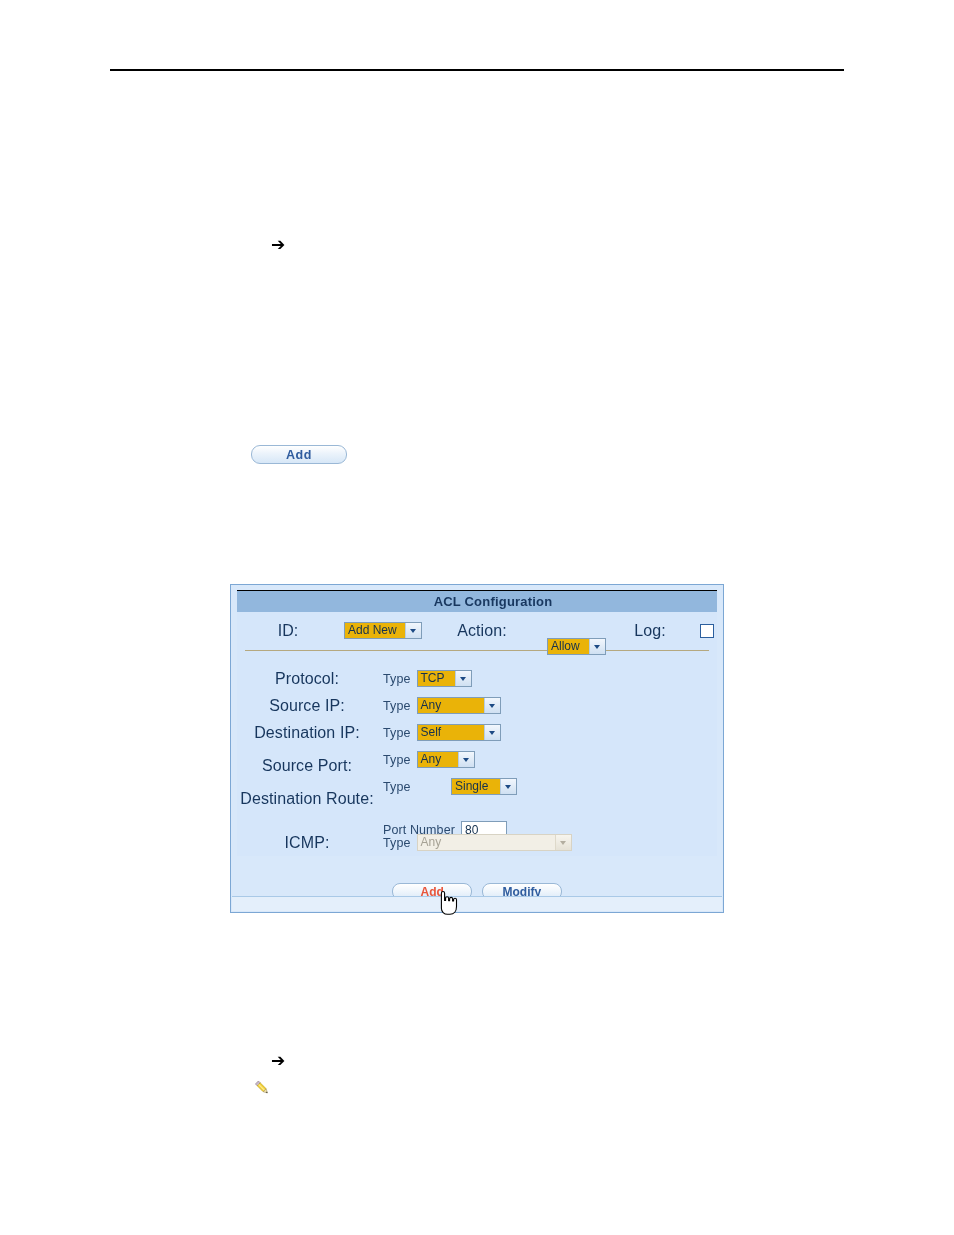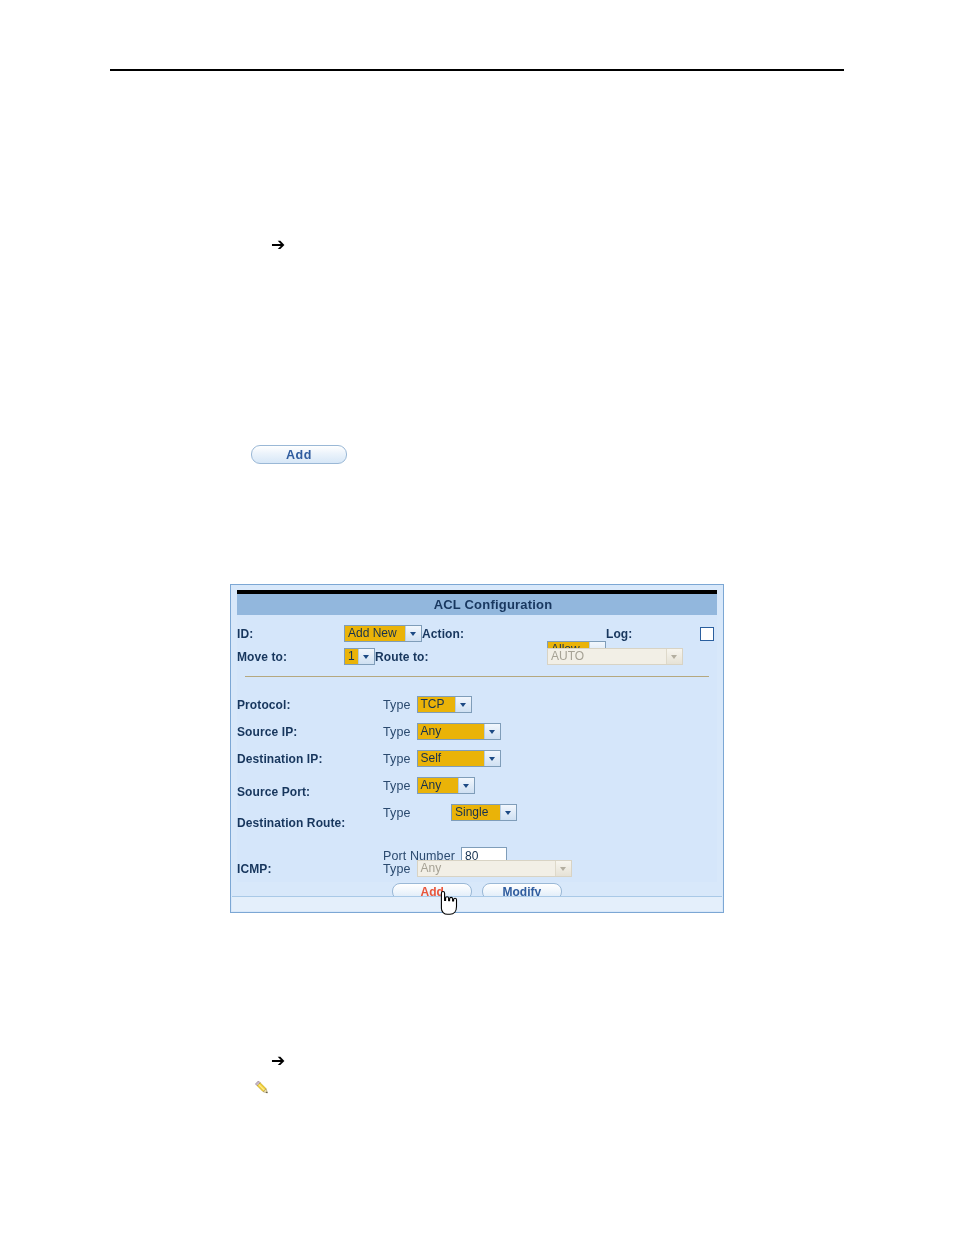--- a/index.html
+++ b/index.html
@@ -78,21 +78,21 @@
     width: 494px;
     height: 329px;
     border: 1px solid #7ca7d4;
     background: #d8e8fa;
     box-sizing: border-box;
   }
   .panel-titlebar {
     height: 21px;
     margin: 5px 6px 0 6px;
     background: #92b7dd;
-    border-top: 4px solid #000000;
+    border-top: 1px solid #000000;
     color: #18375f;
     font-size: 13px;
     font-weight: bold;
     text-align: center;
     line-height: 21px;
     letter-spacing: 0.2px;
     padding-left: 32px;
   }
   .panel-body {
     margin: 0 6px;
@@ -110,24 +110,24 @@
   }
 
   
   .row {
     display: flex;
     align-items: center;
     height: 22px;
     position: relative;
   }
   .lbl {
-    font-size: 12px;
-    font-weight: bold;
+    font-size: 16px;
+    font-weight: normal;
     color: #17365d;
-    text-align: left;
+    text-align: center;
     letter-spacing: 0.1px;
   }
   .sublbl {
     font-size: 12.5px;
     color: #2b4a6f;
     letter-spacing: 0.1px;
   }
 
   
   .sel {
@@ -283,32 +283,20 @@
       </span>
       <span class="lbl" style="width:120px;">Action:</span>
       <span class="sel" style="width:59px; margin-left:5px;margin-top:32px;">
         <span>Allow</span>
         <span class="arrow-btn"></span>
       </span>
       <span class="lbl" style="width:88px;">Log:</span>
       <span class="cbox" style="margin-left:6px;"></span>
     </div>
 
-    <div class="row" style="height:23px;">
-      <span class="lbl" style="width:102px;">Move to:</span>
-      <span class="sel" style="width:31px; margin-left:5px;">
-        <span>1</span>
-        <span class="arrow-btn"></span>
-      </span>
-      <span class="lbl" style="width:167px;">Route to:</span>
-      <span class="sel disabled" style="width:136px; margin-left:5px;">
-        <span>AUTO</span>
-        <span class="arrow-btn"></span>
-      </span>
-    </div>
 
     <div class="separator"></div>
 
     <div class="row" style="height:27px; margin-top:14px;">
       <span class="lbl" style="width:140px;">Protocol:</span>
       <span class="sublbl" style="margin-left:6px;">Type</span>
       <span class="sel" style="width:55px; margin-left:6px;">
         <span>TCP</span>
         <span class="arrow-btn"></span>
       </span>

